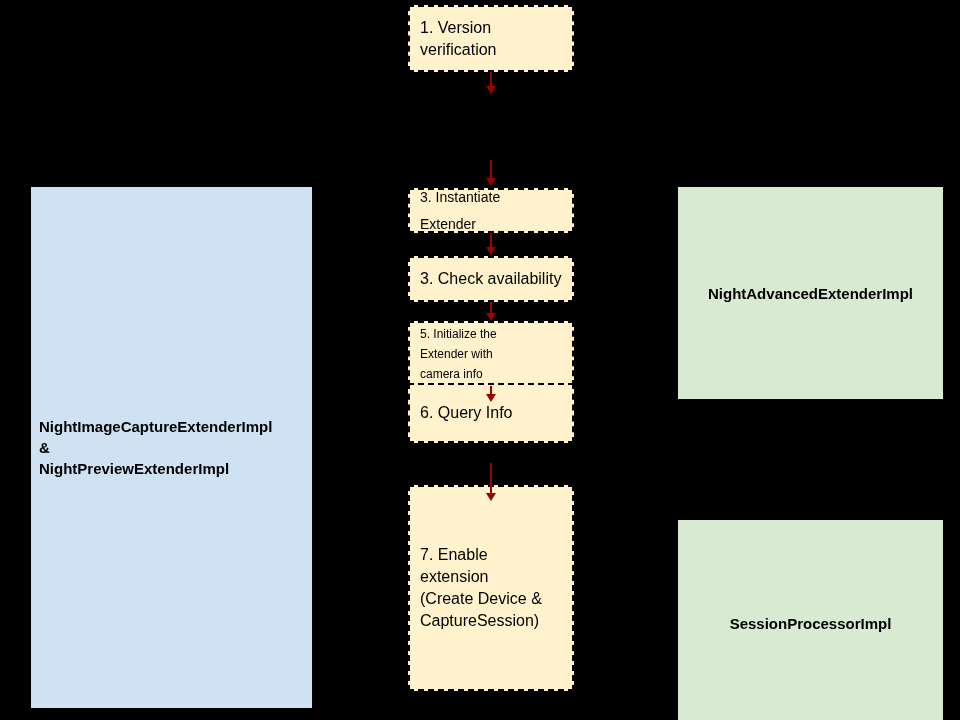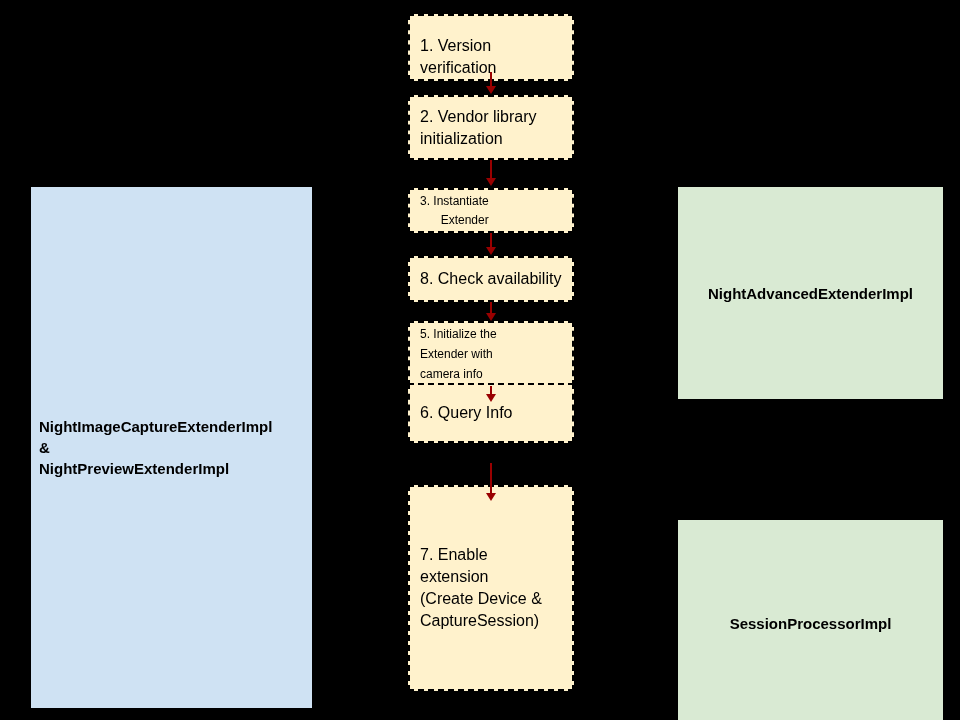--- a/index.html
+++ b/index.html
@@ -61,28 +61,28 @@
     display: flex;
     align-items: center;
     color: #000000;
   }
   .step-label {
     padding: 0 10px;
     font-size: 16px;
     line-height: 22px;
     white-space: pre-line;
   }
-  .s1 { top: 14px;   height: 67px; align-items: flex-end; }
+  .s1 { top: 5px;   height: 67px; }
   .s2 { top: 95px;  height: 65px; }
   .s3 { top: 188px; height: 45px; }
   .s4 { top: 256px; height: 46px; }
   .s5 { top: 321px; height: 65px; }
   .s6 { top: 383px; height: 60px; }
   .s7 { top: 485px; height: 206px; }
-  .s3 .step-label { font-size: 12px; line-height: 19px; text-align: right; }
+  .s3 .step-label { font-size: 14px; line-height: 27px; }
   .s5 .step-label { font-size: 12px; line-height: 20px; }
   
   .arrow {
     position: absolute;
     left: 490px;
     width: 2px;
     background: #990000;
   }
   .arrow::after {
     content: "";
@@ -118,32 +118,28 @@
 
   <div class="entity entity-right-bottom">
     <div class="entity-label">SessionProcessorImpl</div>
   </div>
 
   <div class="step s1">
     <div class="step-label">1. Version
 verification</div>
   </div>
 
-  <div class="step s2">
-    <div class="step-label">2. Vendor library
-initialization</div>
-  </div>
 
   <div class="step s3">
     <div class="step-label">3. Instantiate
 Extender</div>
   </div>
 
   <div class="step s4">
-    <div class="step-label">8. Check availability</div>
+    <div class="step-label">3. Check availability</div>
   </div>
 
   <div class="step s5">
     <div class="step-label">5. Initialize the
 Extender with
 camera info</div>
   </div>
 
   <div class="step s6">
     <div class="step-label">6. Query Info</div>

